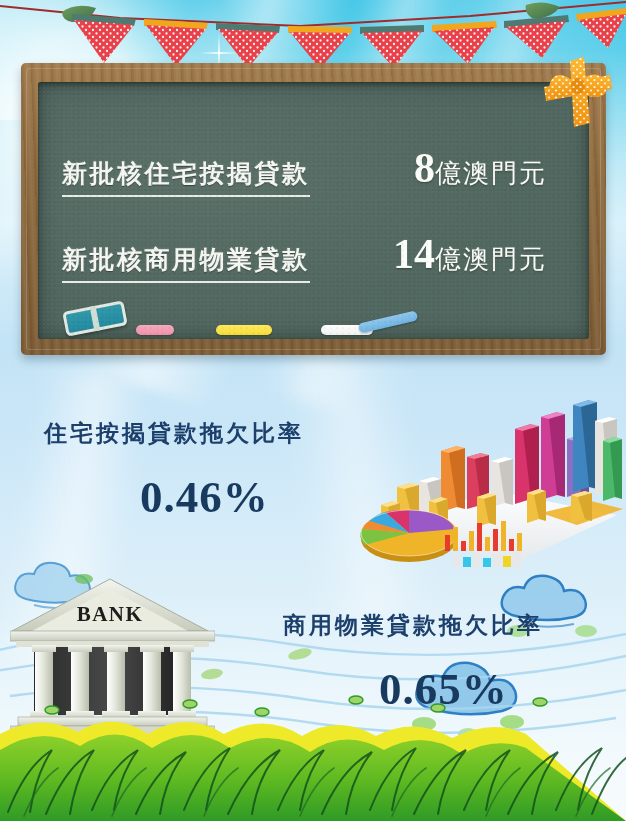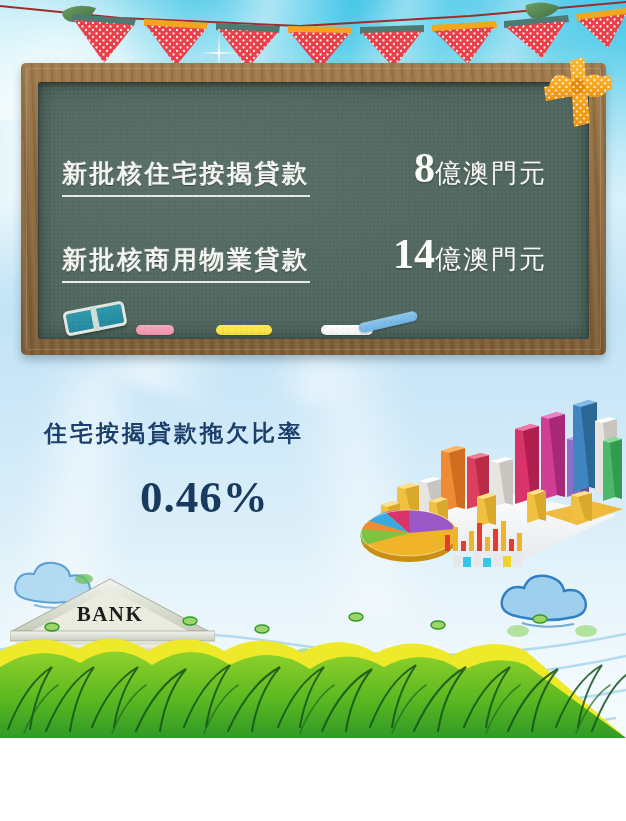--- a/index.html
+++ b/index.html
@@ -8,21 +8,21 @@
     padding: 0;
     background: #ffffff;
   }
   body {
     font-family: "Liberation Serif", "DejaVu Serif", serif;
   }
 
   #poster {
     position: relative;
     width: 626px;
-    height: 738px;
+    height: 821px;
     overflow: hidden;
     background: linear-gradient(180deg,
         #49c8e8 0%,
         #5ccfea 6%,
         #8bdcf1 12%,
         #bfeaf7 20%,
         #d9f1fa 27%,
         #cfeaf8 34%,
         #c3e4f6 42%,
         #c9e6f7 52%,
@@ -427,20 +427,24 @@
       <ellipse cx="300" cy="54" rx="12" ry="5" transform="rotate(-14 300 54)"></ellipse>
       <ellipse cx="96" cy="92" rx="10" ry="5" transform="rotate(-8 96 92)"></ellipse>
     </g>
   </svg>
 
   <div class="stat-block" id="stat-residential">
     <div class="stat-title">住宅按揭貸款拖欠比率</div>
     <div class="stat-value">0.46%</div>
   </div>
 
+  <div class="stat-block" id="stat-commercial">
+    <div class="stat-title">商用物業貸款拖欠比率</div>
+    <div class="stat-value">0.65%</div>
+  </div>
 
   <svg id="chart-illustration" viewBox="0 0 281 185">
     <defs>
       <linearGradient id="plat" x1="0" y1="0" x2="0" y2="1">
         <stop offset="0%" stop-color="#ffffff"></stop>
         <stop offset="100%" stop-color="#e6e8ea"></stop>
       </linearGradient>
     </defs>
 
     <path d="M36 130 L150 96 L272 120 L170 168 z" fill="url(#plat)" opacity=".95"></path>

